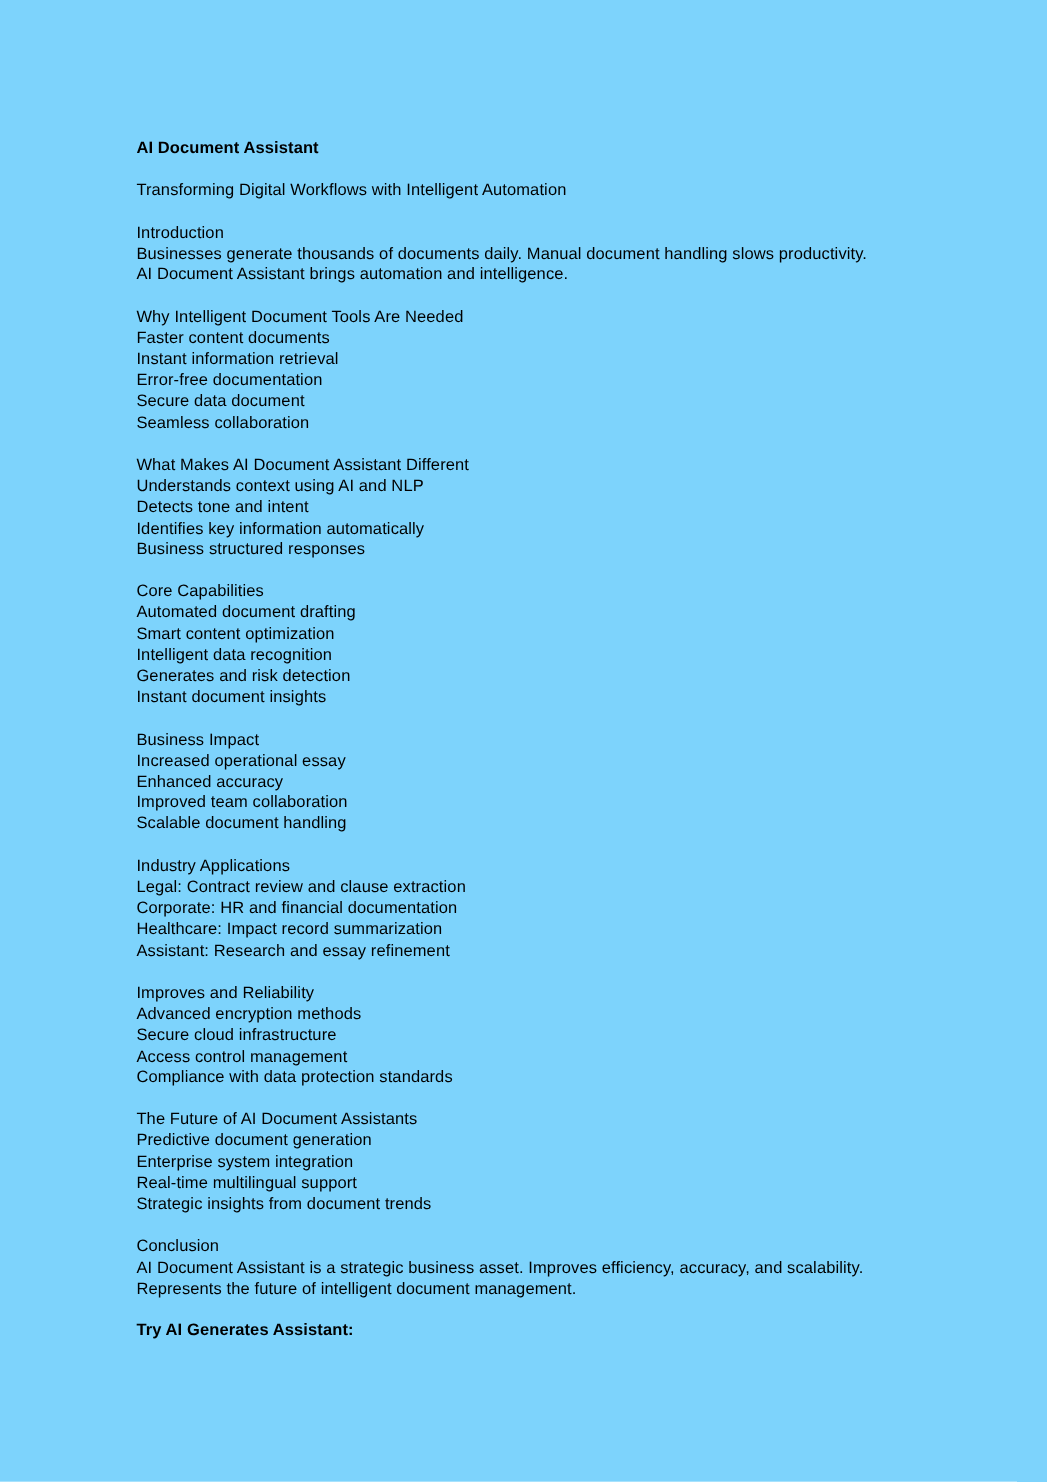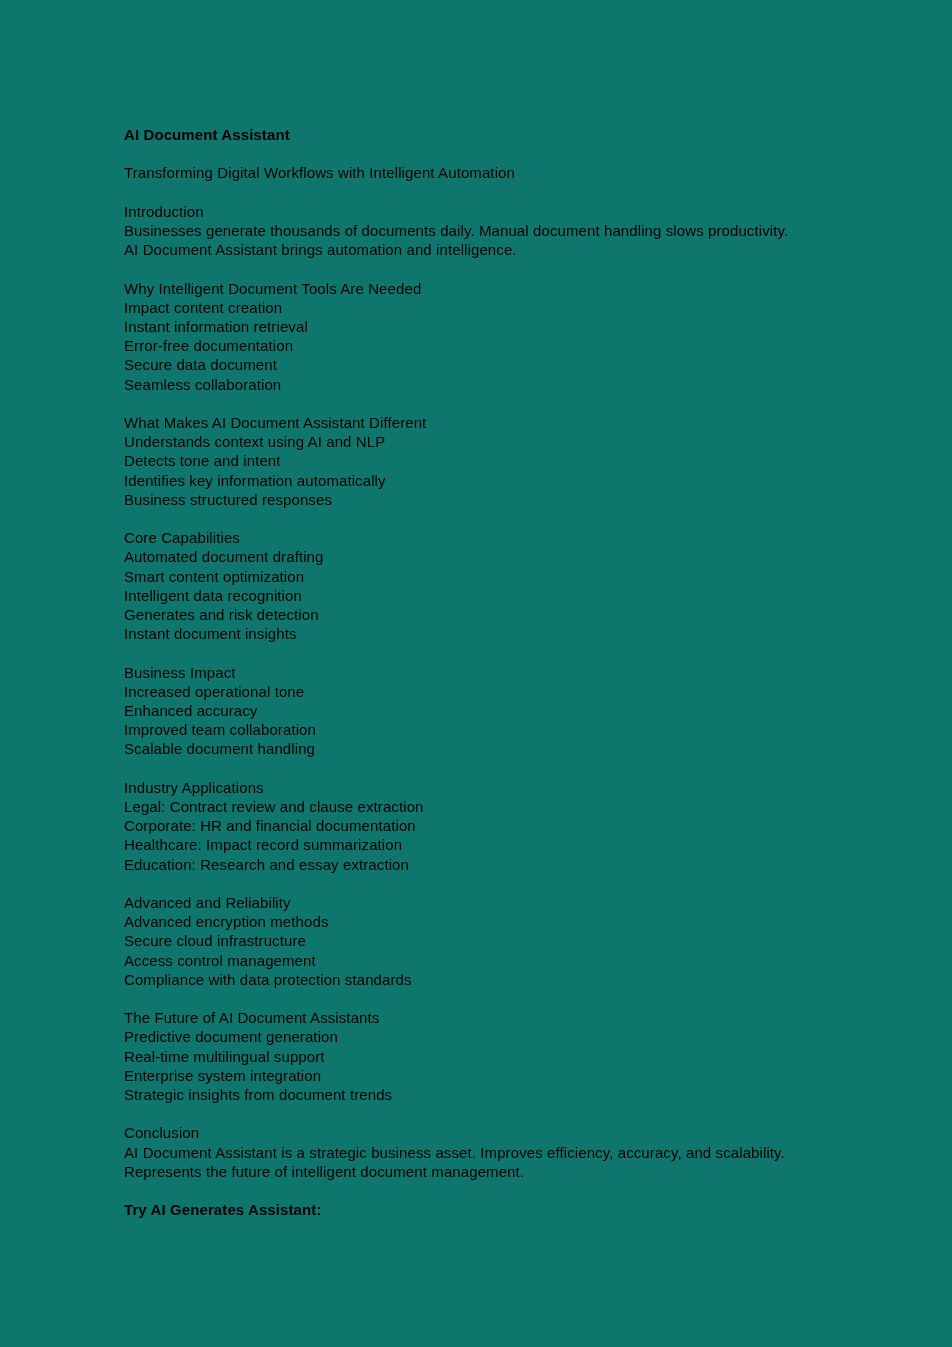--- a/index.html
+++ b/index.html
@@ -13,21 +13,21 @@
     color: #000000;
     font-family: "Liberation Sans", sans-serif;
     font-size: 15px;
     overflow: hidden;
   }
   .page {
     box-sizing: border-box;
     width: 952px;
     height: 1347px;
     padding: 125px 100px 0 124px;
-    background: #0f766e;
+    background: #7dd3fc;
   }
   .line {
     line-height: 19.2px;
     white-space: nowrap;
     letter-spacing: 0.1px;
   }
   .block {
     margin: 0 0 19.2px 0;
   }
   .title, .cta {
@@ -44,21 +44,21 @@
   <div class="block line">Transforming Digital Workflows with Intelligent Automation</div>
 
   <div class="block">
     <div class="line">Introduction</div>
     <div class="line">Businesses generate thousands of documents daily. Manual document handling slows productivity.</div>
     <div class="line">AI Document Assistant brings automation and intelligence.</div>
   </div>
 
   <div class="block">
     <div class="line">Why Intelligent Document Tools Are Needed</div>
-    <div class="line">Impact content creation</div>
+    <div class="line">Faster content documents</div>
     <div class="line">Instant information retrieval</div>
     <div class="line">Error-free documentation</div>
     <div class="line">Secure data document</div>
     <div class="line">Seamless collaboration</div>
   </div>
 
   <div class="block">
     <div class="line">What Makes AI Document Assistant Different</div>
     <div class="line">Understands context using AI and NLP</div>
     <div class="line">Detects tone and intent</div>
@@ -70,47 +70,47 @@
     <div class="line">Core Capabilities</div>
     <div class="line">Automated document drafting</div>
     <div class="line">Smart content optimization</div>
     <div class="line">Intelligent data recognition</div>
     <div class="line">Generates and risk detection</div>
     <div class="line">Instant document insights</div>
   </div>
 
   <div class="block">
     <div class="line">Business Impact</div>
-    <div class="line">Increased operational tone</div>
+    <div class="line">Increased operational essay</div>
     <div class="line">Enhanced accuracy</div>
     <div class="line">Improved team collaboration</div>
     <div class="line">Scalable document handling</div>
   </div>
 
   <div class="block">
     <div class="line">Industry Applications</div>
     <div class="line">Legal: Contract review and clause extraction</div>
     <div class="line">Corporate: HR and financial documentation</div>
     <div class="line">Healthcare: Impact record summarization</div>
-    <div class="line">Education: Research and essay extraction</div>
+    <div class="line">Assistant: Research and essay refinement</div>
   </div>
 
   <div class="block">
-    <div class="line">Advanced and Reliability</div>
+    <div class="line">Improves and Reliability</div>
     <div class="line">Advanced encryption methods</div>
     <div class="line">Secure cloud infrastructure</div>
     <div class="line">Access control management</div>
     <div class="line">Compliance with data protection standards</div>
   </div>
 
   <div class="block">
     <div class="line">The Future of AI Document Assistants</div>
     <div class="line">Predictive document generation</div>
+    <div class="line">Enterprise system integration</div>
     <div class="line">Real-time multilingual support</div>
-    <div class="line">Enterprise system integration</div>
     <div class="line">Strategic insights from document trends</div>
   </div>
 
   <div class="block">
     <div class="line">Conclusion</div>
     <div class="line">AI Document Assistant is a strategic business asset. Improves efficiency, accuracy, and scalability.</div>
     <div class="line">Represents the future of intelligent document management.</div>
   </div>
 
   <div class="block line cta">Try AI Generates Assistant:</div>

